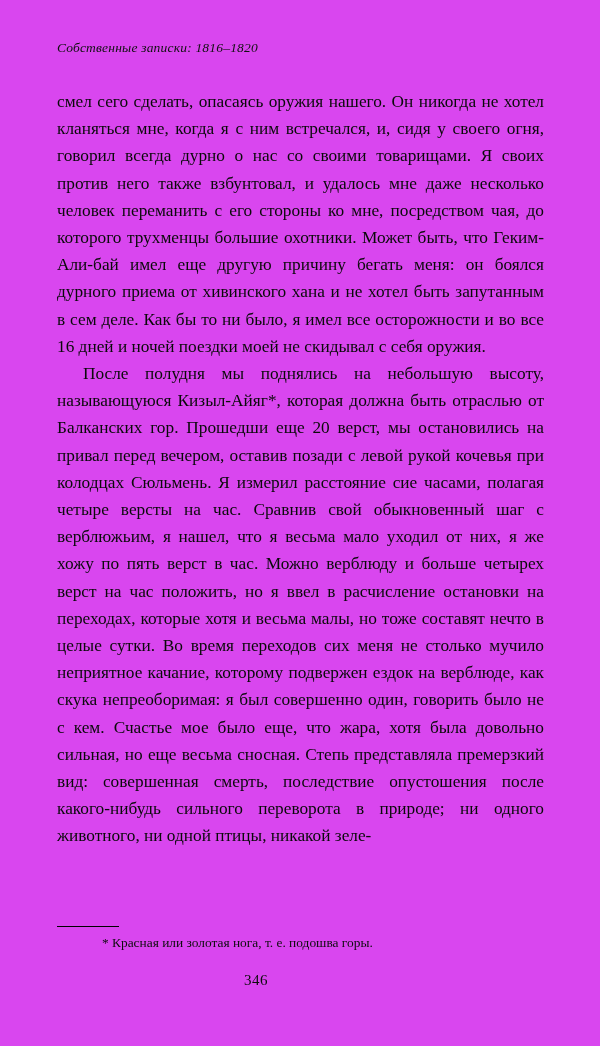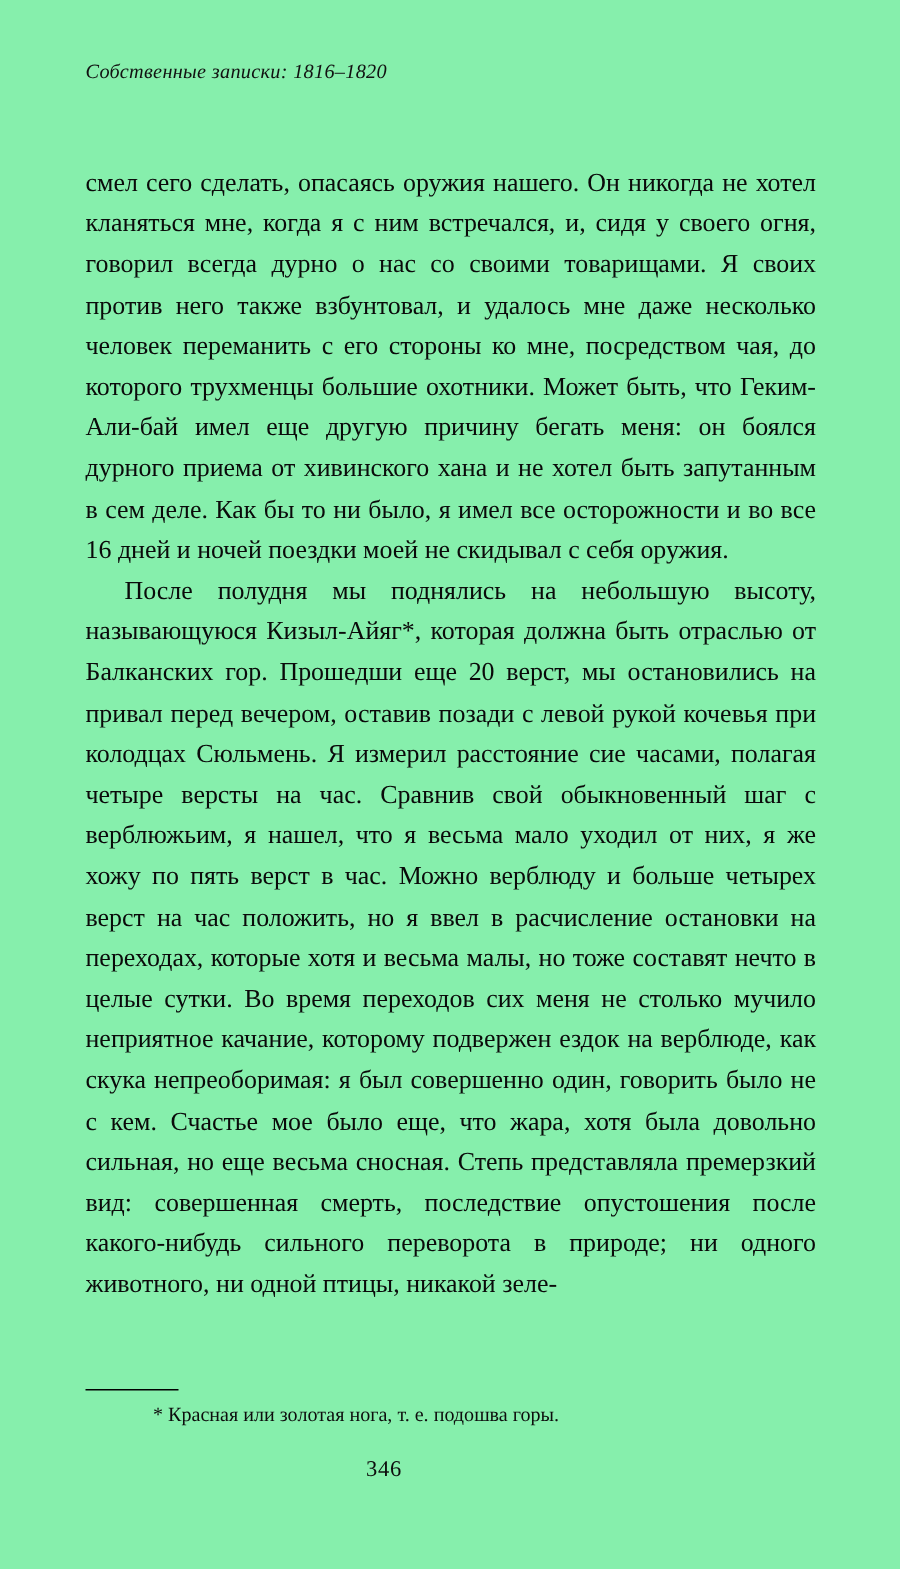--- a/index.html
+++ b/index.html
@@ -13,21 +13,21 @@
     position: relative;
     font-family: "Liberation Serif", serif;
     color: #0d0d0d;
     overflow: hidden;
   }
   .page {
     position: absolute;
     left: 0; top: 0;
     width: 600px;
     height: 1046px;
-    background: #86efac;
+    background: #d946ef;
   }
   .running-head {
     position: absolute;
     left: 57px;
     top: 40px;
     width: 500px;
     font-style: italic;
     font-size: 13.5px;
     letter-spacing: 0.2px;
     color: #111;
@@ -42,21 +42,20 @@
     text-align: justify;
     text-justify: inter-word;
     color: #0a0a0a;
   }
   .body-text p {
     margin: 0;
     text-indent: 26px;
   }
   .body-text p.first {
     text-indent: 0;
-    margin-top: 20px;
   }
   .footnote-rule {
     position: absolute;
     left: 57px;
     top: 926px;
     width: 62px;
     height: 1px;
     background: #000;
   }
   .footnote {

